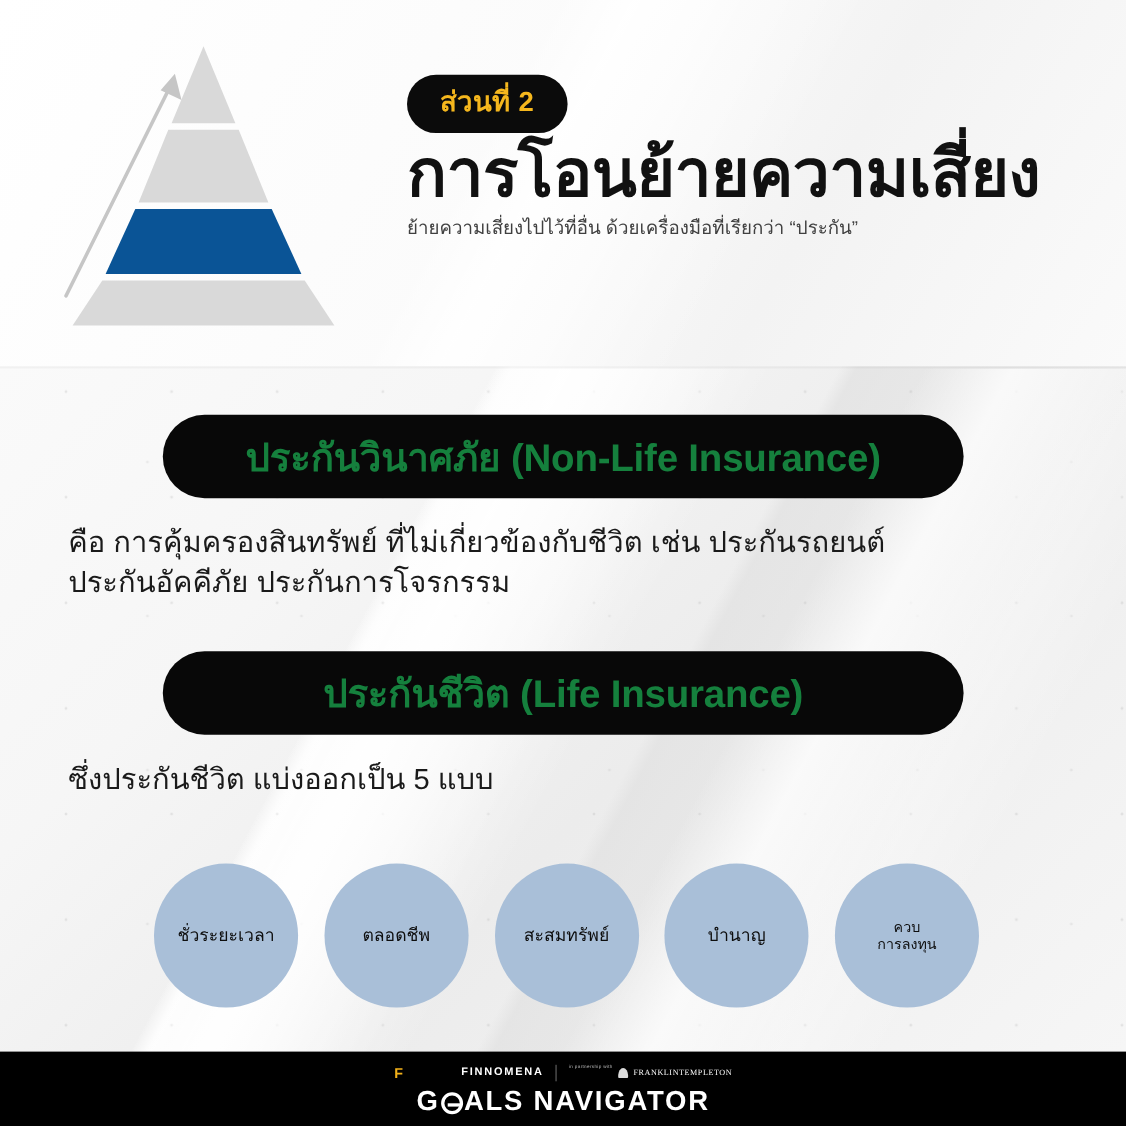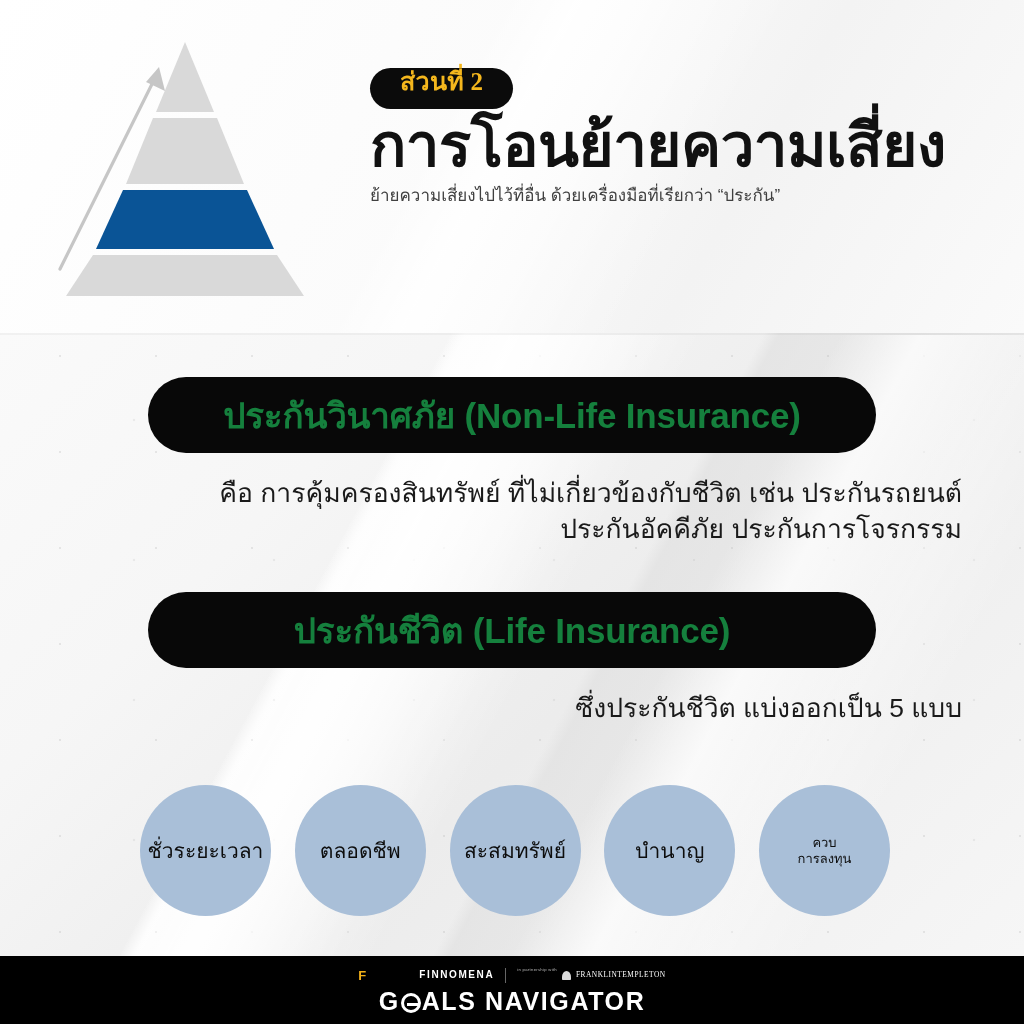--- a/index.html
+++ b/index.html
@@ -81,24 +81,23 @@
     left: 370px; top: 68px;
     width: 630px;
   }
   .badge {
     display: inline-block;
     background: #0b0b0b;
     color: #f5b71d;
     font-size: 25px;
     font-weight: bold;
     line-height: 1;
-    padding: 1px 30px 15px 30px;
+    padding: 13px 30px 15px 30px;
     border-radius: 28px;
     letter-spacing: .3px;
-    font-family: Liberation Serif, serif;
   }
   .hdr-title {
     margin-top: 5px;
     font-size: 60px;
     font-weight: bold;
     color: #111111;
     letter-spacing: -0.5px;
     line-height: 1.08;
     white-space: nowrap;
   }
@@ -140,21 +139,21 @@
     font-weight: bold;
     letter-spacing: -0.2px;
   }
   .pill-1 { top: 42px; }
   .pill-2 { top: 257px; }
 
   .para {
     position: absolute;
     left: 62px;
     width: 900px;
-    text-align: right;
+    text-align: left;
     font-size: 26.5px;
     color: #1a1a1a;
     line-height: 1.36;
   }
   .para-1 { top: 140px; }
   .para-2 { top: 355px; }
   .para .ln { display: block; white-space: nowrap; }
 
   
   .circles {
@@ -168,21 +167,21 @@
   .circle {
     width: 131px;
     height: 131px;
     border-radius: 50%;
     background: #a9bfd8;
     display: flex;
     align-items: center;
     justify-content: center;
     text-align: center;
     color: #0d0d0d;
-    font-size: 21px;
+    font-size: 16px;
     line-height: 1.22;
     font-weight: normal;
     padding: 4px;
   }
   .circle .c-ln { display: block; }
   .circle.small { font-size: 13px; }
 
   
   .footer {
     position: absolute;

